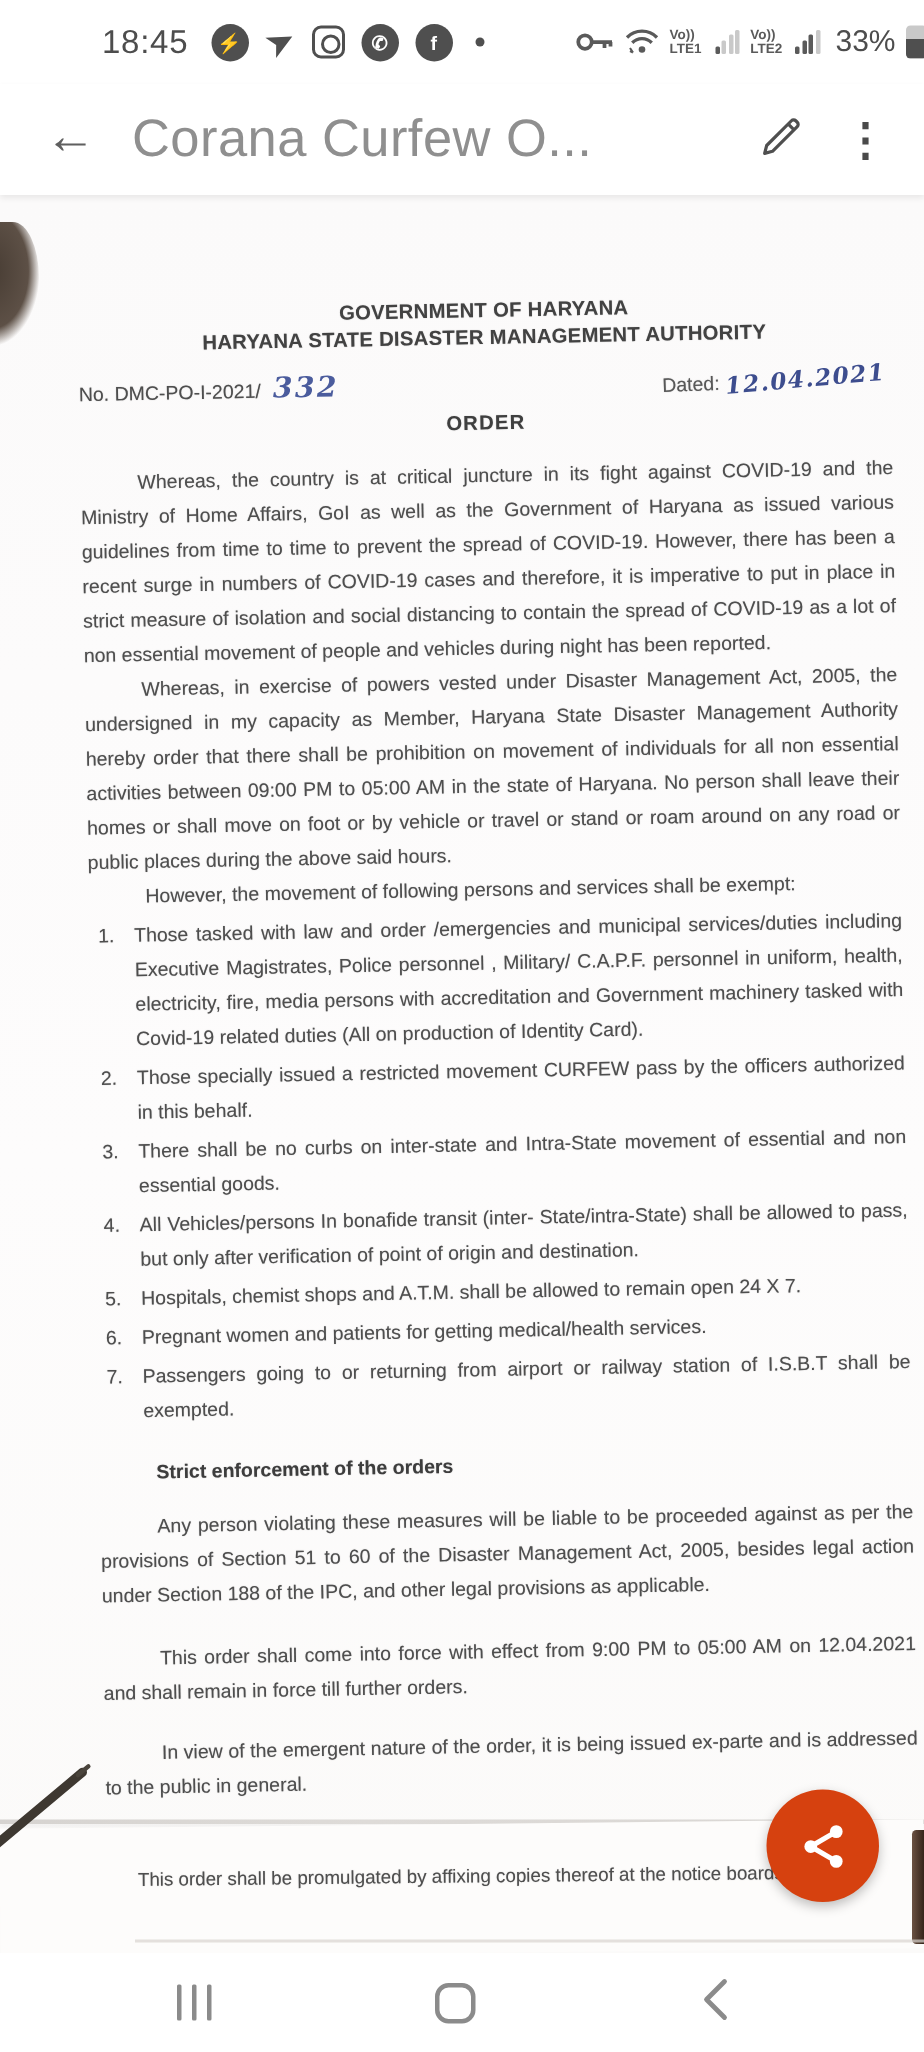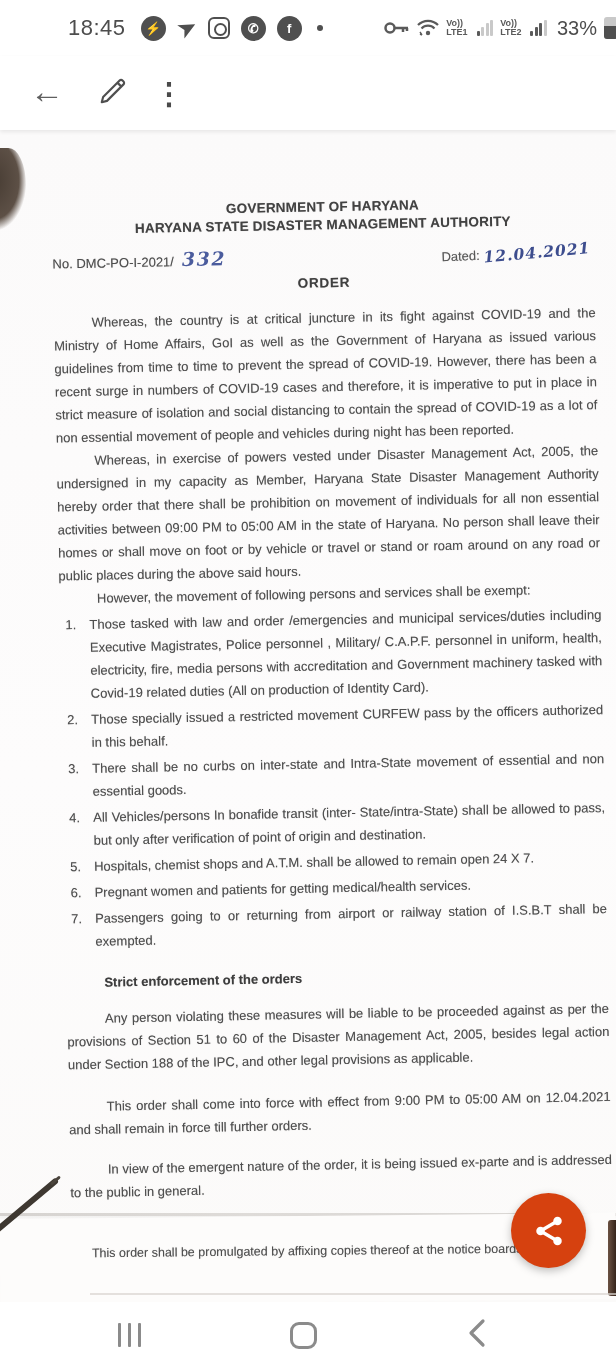--- a/index.html
+++ b/index.html
@@ -138,20 +138,21 @@
         <i class="on" style="height:13px"></i>
         <i style="height:16px"></i>
     </span>
     <span class="sb-batt-pct">33%</span>
     <span class="battery"></span>
   </div>
 </div>
 
 <div class="app-bar">
   <span class="back-btn">←</span>
+  <span class="app-title">Corana Curfew O...</span>
   <span class="edit-btn">
     <svg width="30" height="30" viewBox="0 0 24 24">
       <path d="M3 21 l4.2-1.1 L20.4 6.7 a1.6 1.6 0 0 0 0-2.3 l-0.8-0.8 a1.6 1.6 0 0 0-2.3 0 L4.1 16.8 Z M15.5 5.3 l3.2 3.2" fill="none" stroke="#4f4f4f" stroke-width="1.7" stroke-linejoin="round"></path>
     </svg>
   </span>
   <span class="menu-btn">⋮</span>
 </div>
 
 <div class="doc-area">
   <div class="corner-blob"></div>

